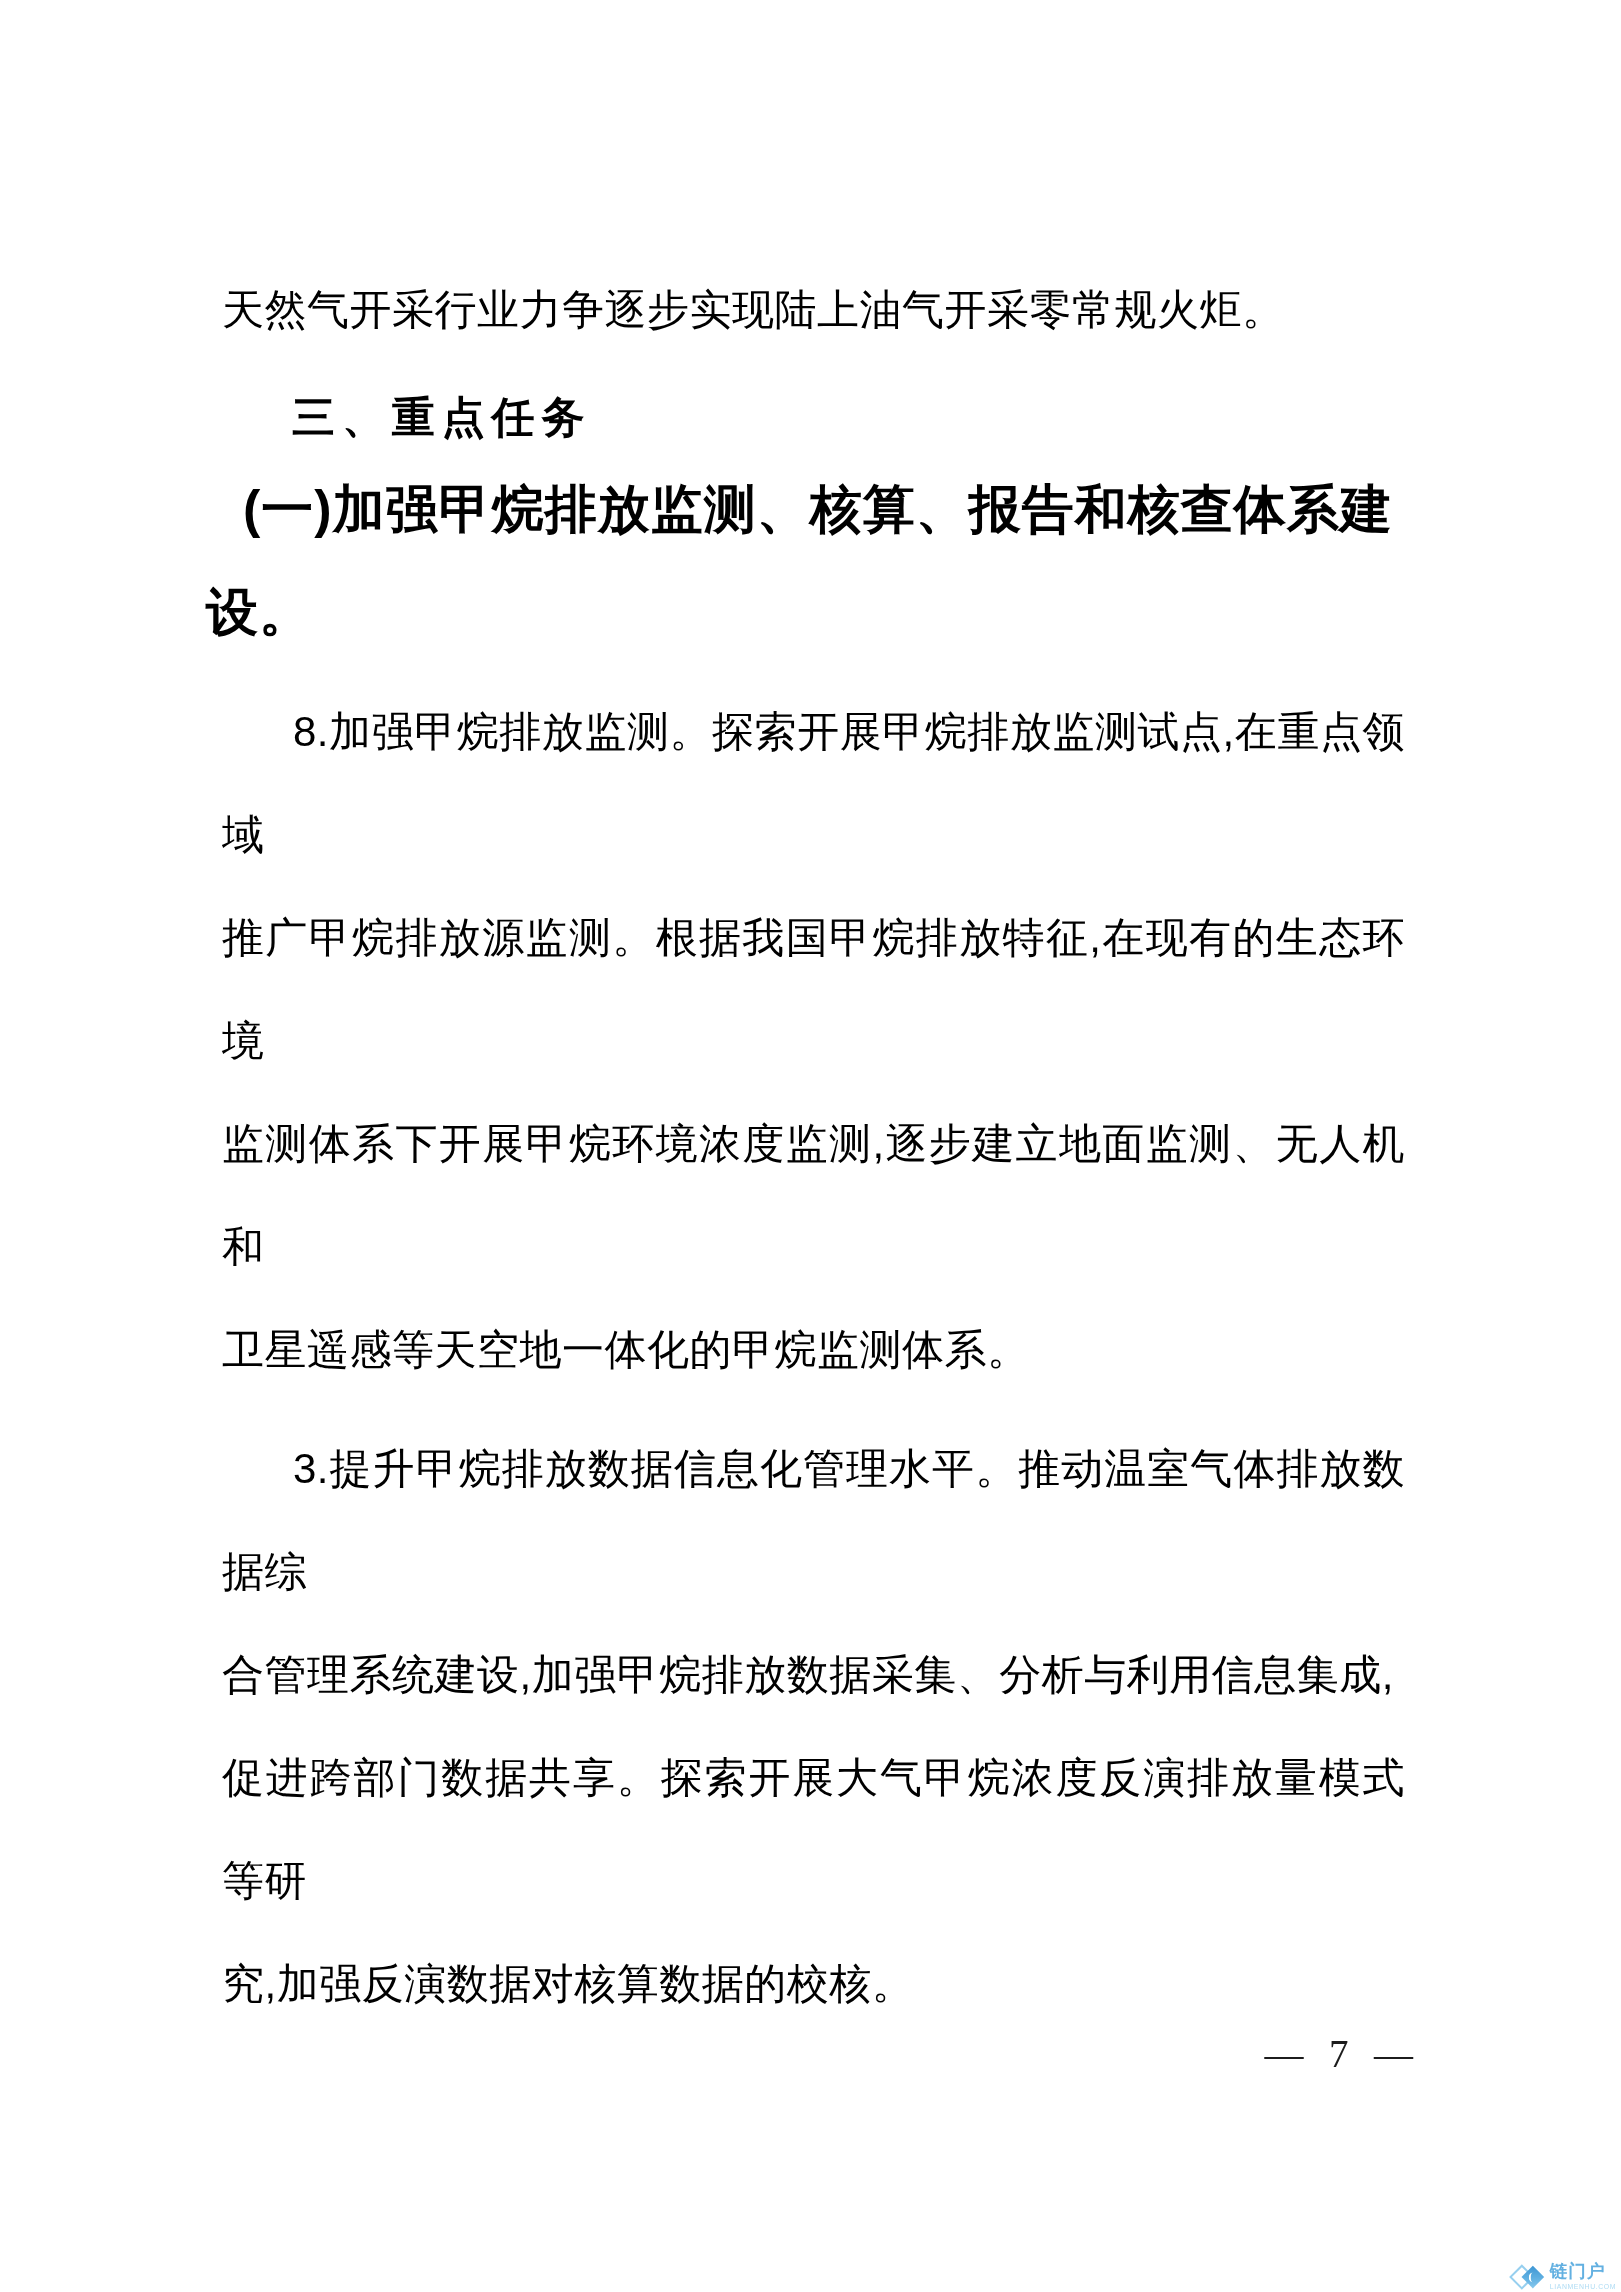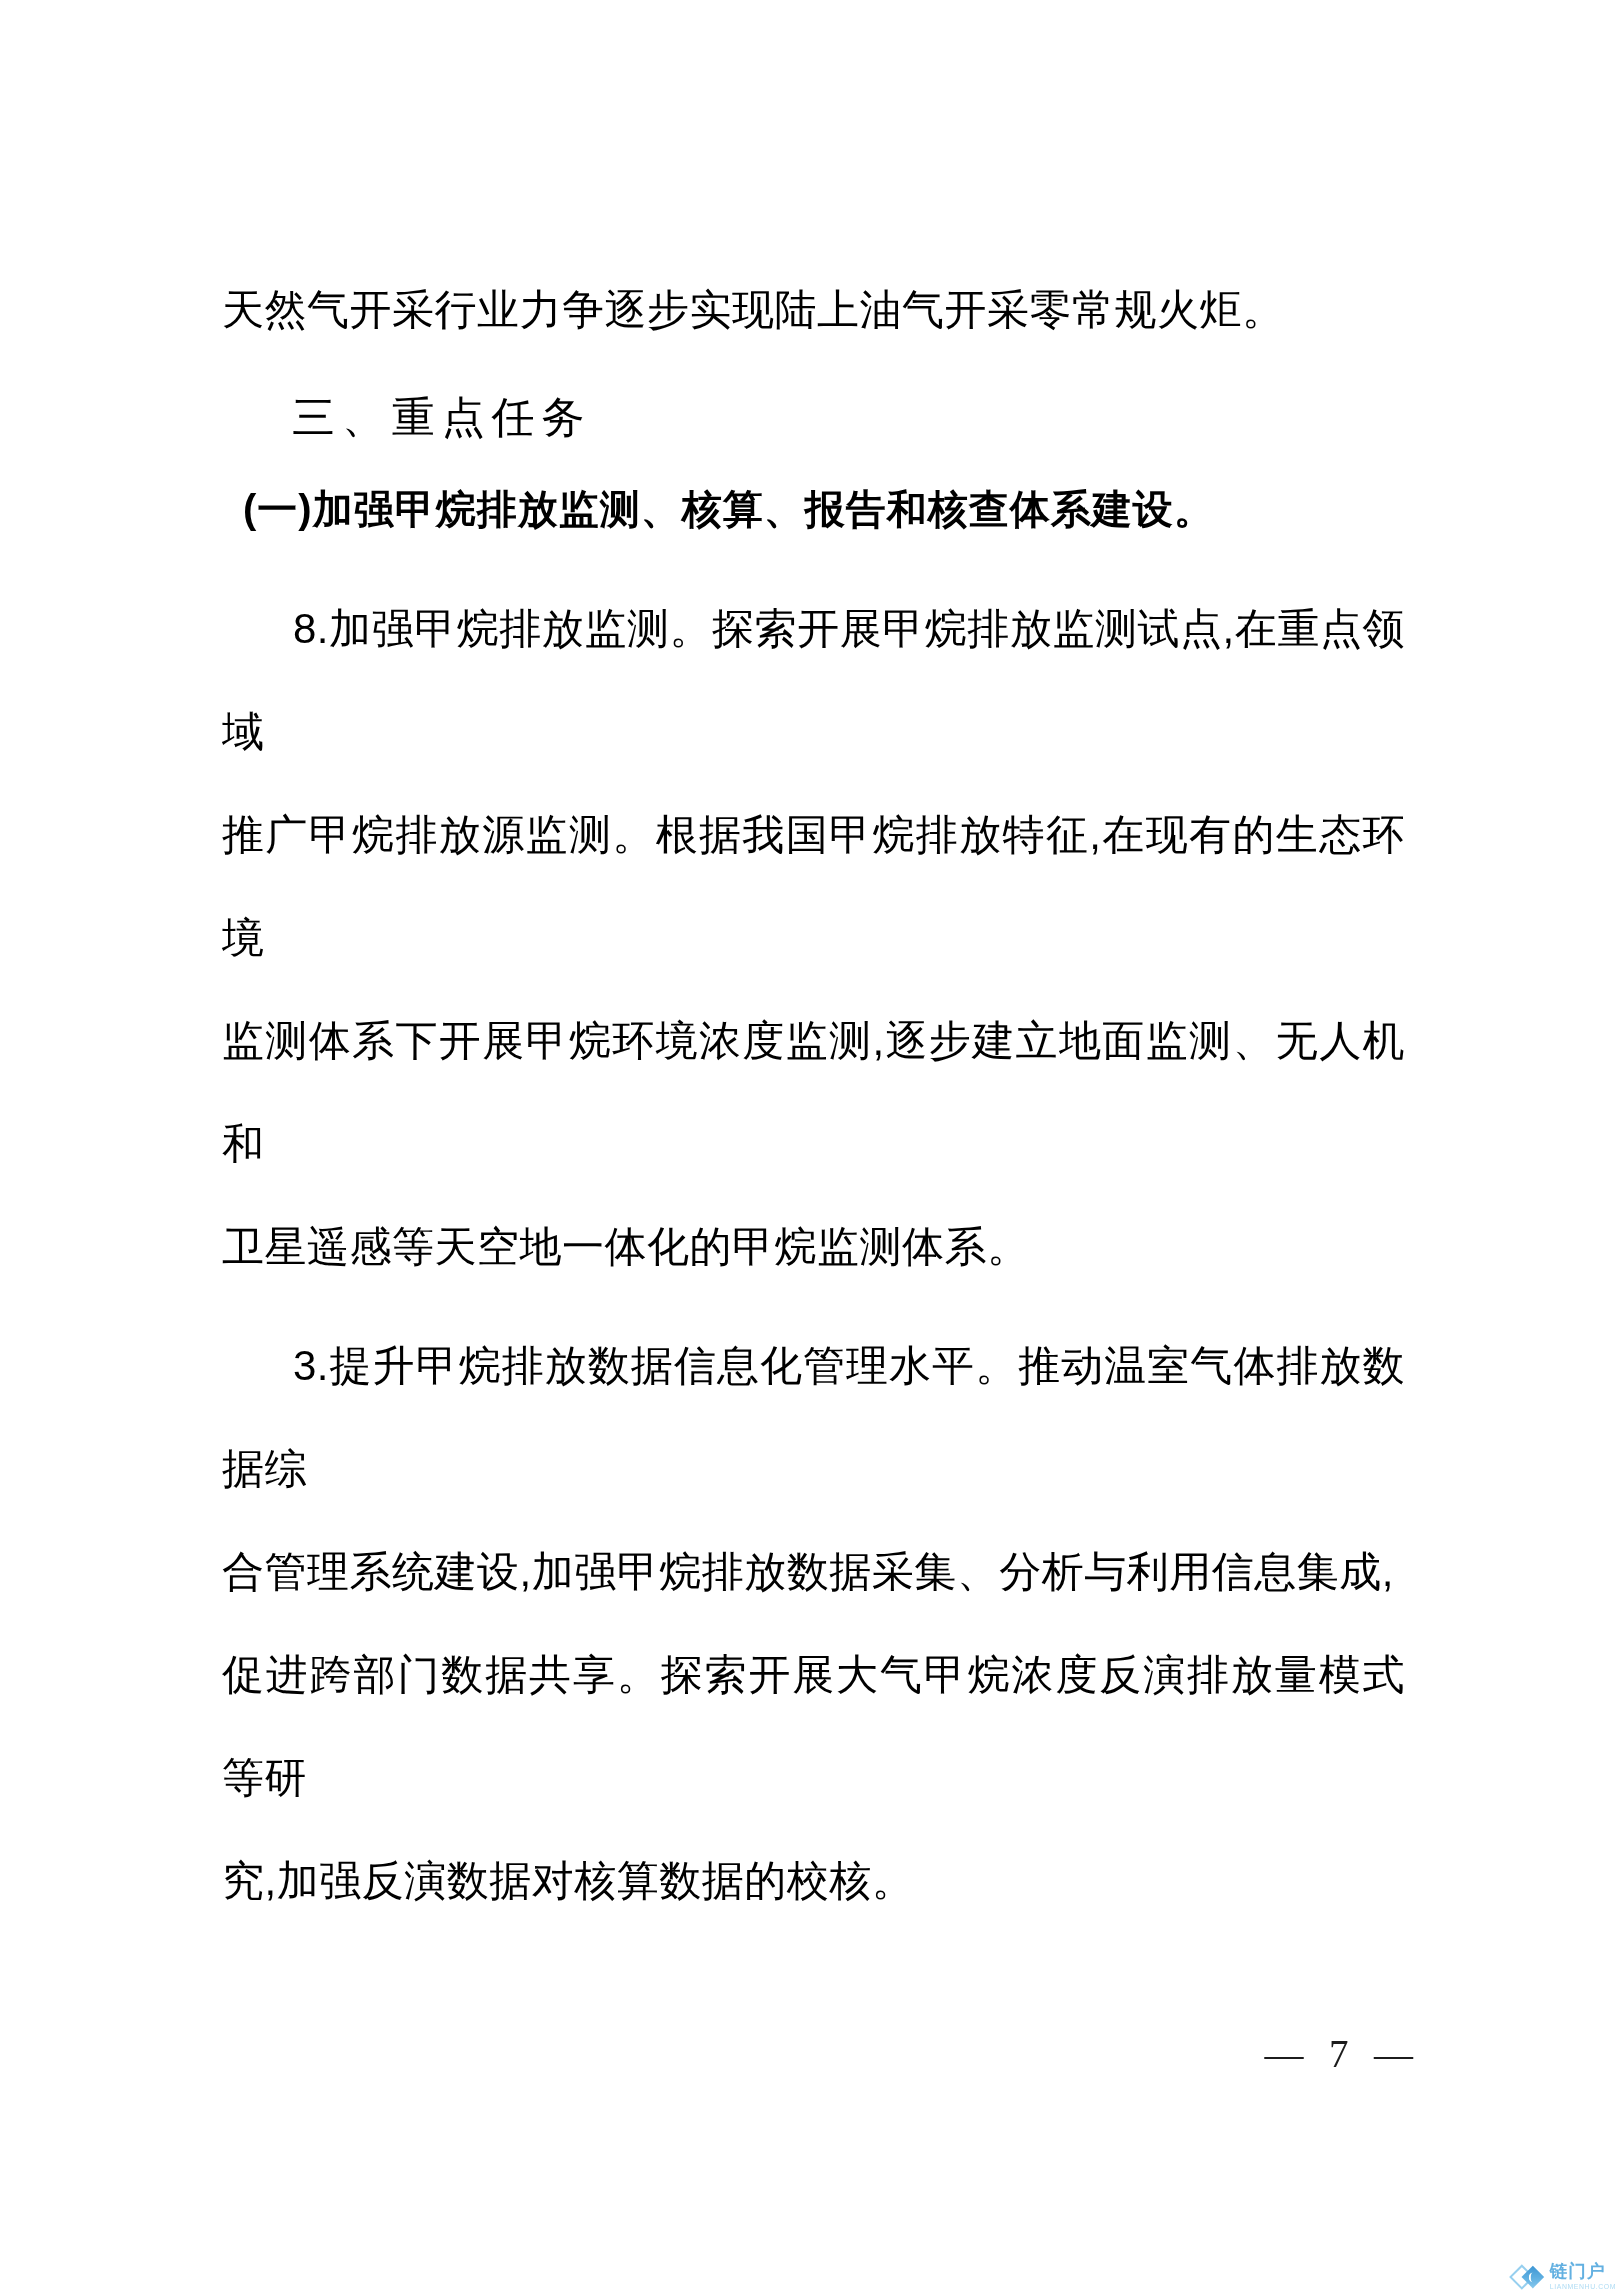--- a/index.html
+++ b/index.html
@@ -26,27 +26,27 @@
     text-align: justify;
     white-space: pre-line;
     text-indent: 71px;
     letter-spacing: 0.5px;
   }
   .no-indent { text-indent: 0; }
   .section-heading {
     margin: -10.8px 0 0 0;
     font-size: 43px;
     line-height: 103px;
-    font-weight: normal;
+    font-weight: bold;
     text-indent: 86px;
     letter-spacing: 6.9px;
   }
   .subsection-heading {
     margin: -10.8px 0 0 0;
-    font-size: 40px;
+    font-size: 52px;
     line-height: 103px;
     font-weight: bold;
     text-indent: 37px;
     letter-spacing: 1px;
   }
   .page-number {
     position: absolute;
     top: 2031px;
     right: 208px;
     font-family: "Liberation Serif", "DejaVu Serif", serif;

